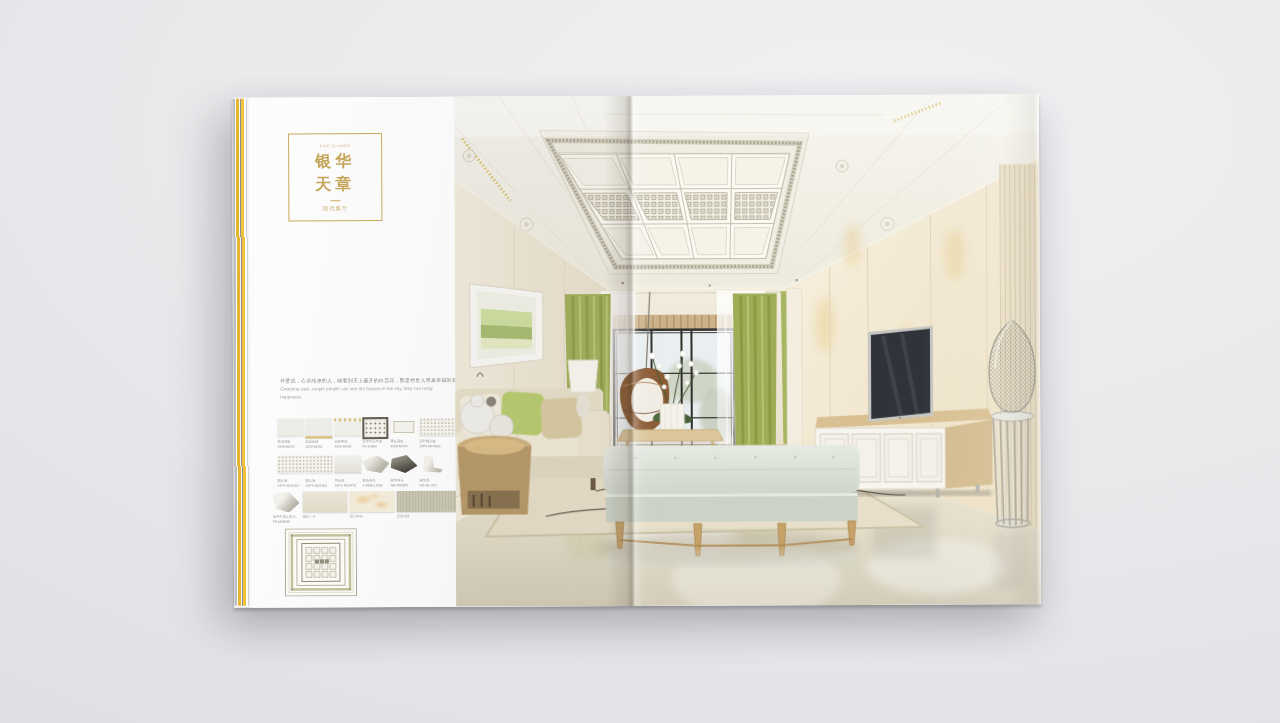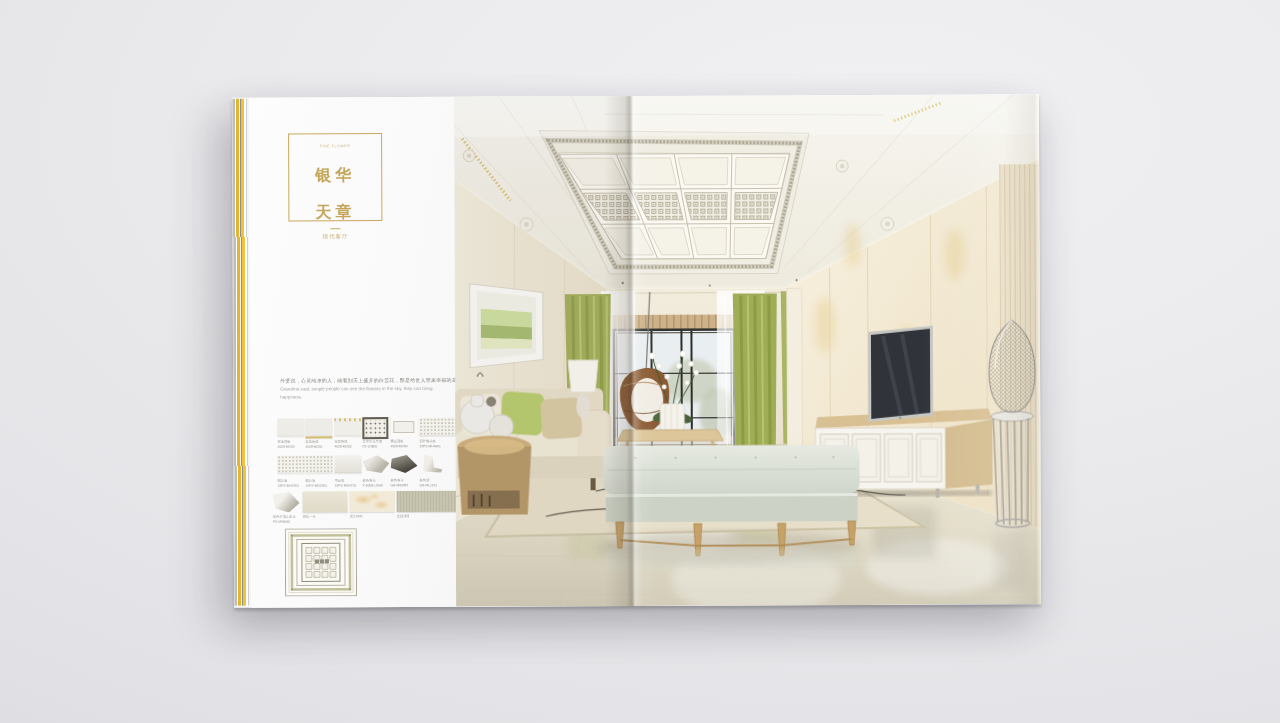--- a/index.html
+++ b/index.html
@@ -37,21 +37,21 @@
   .right-sheen{
     position:absolute;right:0;top:0;width:120px;height:510px;pointer-events:none;
     background:linear-gradient(90deg, rgba(255,255,255,0), rgba(255,255,255,.10) 70%, rgba(180,175,165,.18) 96%, rgba(255,255,255,.5) 100%);
   }
   
   .title-box{
     position:absolute;left:39px;top:36px;width:92px;height:86px;
     border:1px solid #c9a85c;text-align:center;color:#c2a35b;
   }
   .eyebrow{display:block;margin-top:9px;font-size:4px;letter-spacing:.6px;color:#cdb478;transform:scale(.9);}
-  .title-zh{display:block;font-size:16px;font-weight:600;letter-spacing:4px;line-height:1.25;color:#c5a55a;margin-top:17px;}
+  .title-zh{display:block;font-size:16px;font-weight:600;letter-spacing:4px;line-height:1.25;color:#c5a55a;margin-top:3px;}
   .title-divider{display:block;width:10px;height:1px;background:#c9a85c;margin:6px auto 4px;overflow:hidden;color:transparent;font-size:1px;}
   .subtitle-zh{display:block;font-size:5.5px;letter-spacing:1px;color:#c7aa66;}
   .intro{position:absolute;left:30px;top:280px;width:182px;color:#90908c;}
   .intro .zh{font-size:5px;letter-spacing:.2px;color:#85857f;}
   .intro .en{font-size:4.6px;line-height:1.7;color:#a3a39d;margin-top:2px;}
   
   .tile{position:absolute;height:18px;width:27px;background:#edece6;box-shadow:inset 0 -1px 0 rgba(0,0,0,.05),0 1px 1px rgba(0,0,0,.08);}
   .tile.gold-edge{border-bottom:2px solid #d6bc6e;}
   .tile.scallop{background:repeating-linear-gradient(90deg,#d8c27a 0 2px,#efeee8 2px 5px) top/100% 3px no-repeat,#efeee8;}
   .tile.ornate{background:radial-gradient(#5d594e 26%,rgba(0,0,0,0) 30%) center/4.5px 4.5px,#f2f0e9;border:2px solid #615d52;box-shadow:0 0 0 1px #e8e6de inset;}

